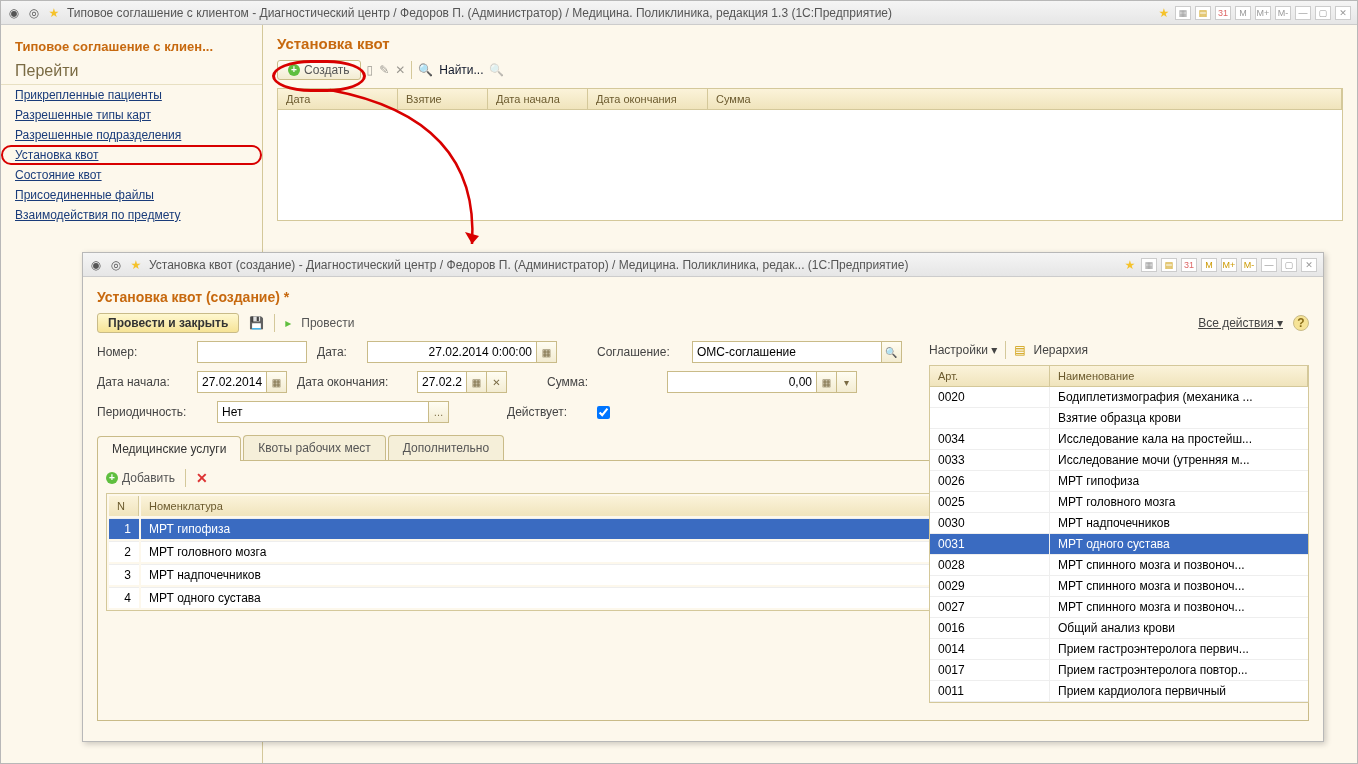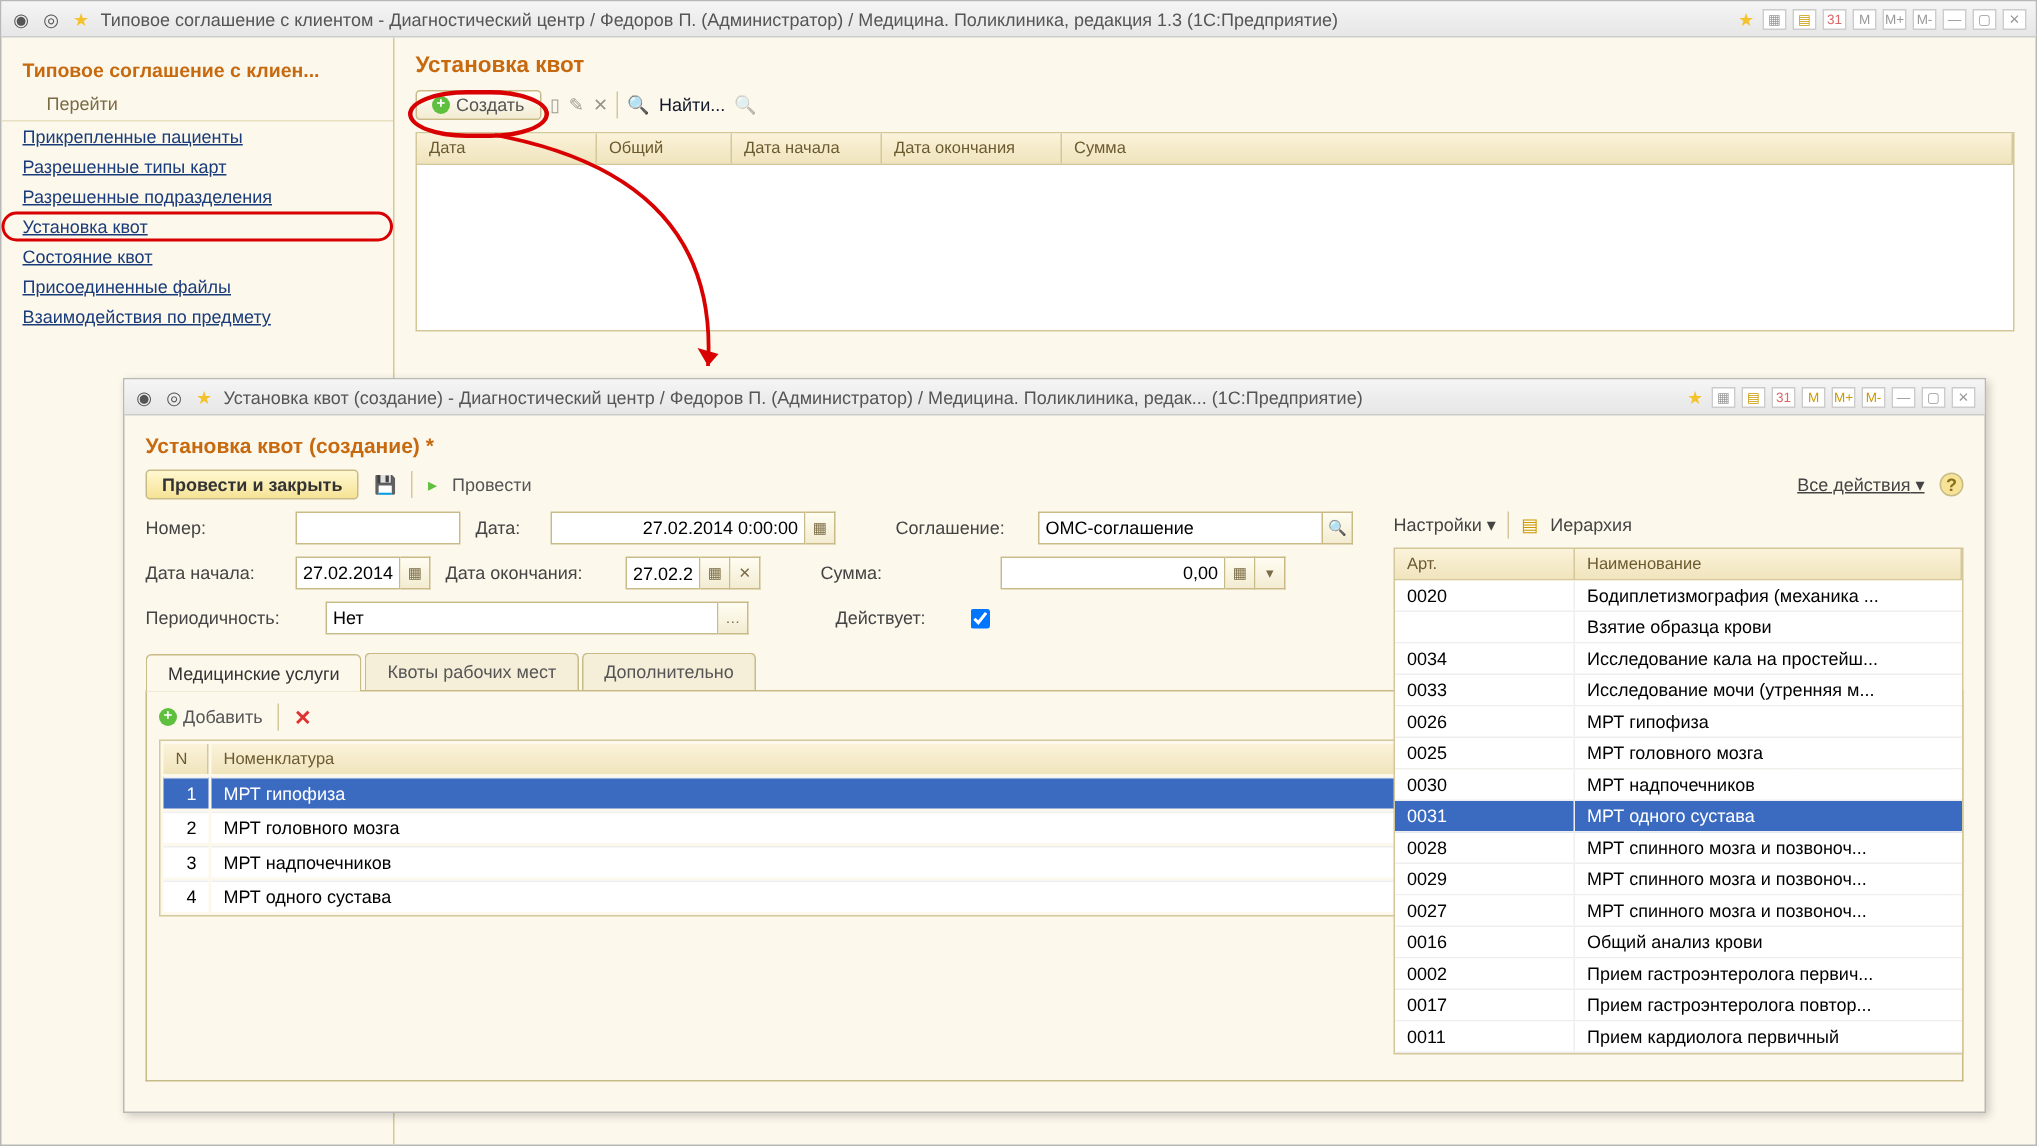--- a/index.html
+++ b/index.html
@@ -8,21 +8,21 @@
 .win.main{left:0;top:0;width:1358px;height:764px}
 .win.dialog{left:82px;top:252px;width:1242px;height:490px}
 .titlebar{height:24px;background:linear-gradient(#f5f5f5,#e6e6e6);border-bottom:1px solid #ccc;display:flex;align-items:center;padding:0 6px;gap:6px;color:#555}
 .titlebar .ti{width:14px;height:14px;display:inline-flex;align-items:center;justify-content:center}
 .titlebar .titletxt{flex:1;white-space:nowrap;overflow:hidden;text-overflow:ellipsis}
 .titlebar .right-ico{display:flex;gap:4px;align-items:center}
 .titlebar .sqbtn{width:16px;height:14px;border:1px solid #ccc;background:#fff;font-size:9px;text-align:center;line-height:12px;color:#999}
 .body{display:flex;height:calc(100% - 24px)}
 .sidebar{width:262px;border-right:1px solid #d4c89a;padding:10px 0}
 .sidebar h3{color:#c7690f;font-weight:bold;padding:4px 14px;font-size:13px;white-space:nowrap;overflow:hidden;text-overflow:ellipsis}
-.sidebar .sec{color:#7a6b44;padding:4px 30px;border-bottom:1px solid #e8e0c2;font-size:12px}
+.sidebar .sec{color:#7a6b44;padding:4px 14px;border-bottom:1px solid #e8e0c2;font-size:16px}
 .sidebar a.nav{display:block;color:#1a3c7a;text-decoration:underline;padding:3px 14px;cursor:pointer}
 .sidebar a.nav.sel{border:2px solid #d80000;border-radius:10px;padding:1px 12px;text-decoration:underline}
 .content{flex:1;padding:10px 14px}
 .content h2{color:#c7690f;font-weight:bold;font-size:15px;margin-bottom:8px}
 .toolbar{display:flex;align-items:center;gap:6px;margin-bottom:8px}
 .btn{border:1px solid #c9bb88;background:linear-gradient(#fffef9,#f3ecd2);padding:2px 10px;border-radius:3px;cursor:pointer;display:inline-flex;align-items:center;gap:4px;color:#555}
 .btn.primary{background:linear-gradient(#fff8d0,#f6e396);font-weight:bold;color:#333}
 .ico-plus{width:12px;height:12px;border-radius:50%;background:#5fbf3f;color:#fff;font-weight:bold;text-align:center;line-height:12px;font-size:10px}
 .ico-x{color:#d33;font-weight:bold;font-size:14px}
 .ico-find{color:#888}
@@ -110,21 +110,21 @@
     <span style="opacity:.4">✎</span>
     <span style="opacity:.4">✕</span>
     <div class="sep"></div>
     <span class="ico-find">🔍</span>
     <span style="color:#0f172a">Найти...</span>
     <span style="opacity:.4">🔍</span>
    </div>
    <div class="grid">
     <div class="grid-head">
      <div class="gh" style="width:120px">Дата</div>
-     <div class="gh" style="width:90px">Общий</div>
+     <div class="gh" style="width:90px">Взятие</div>
      <div class="gh" style="width:100px">Дата начала</div>
      <div class="gh" style="width:120px">Дата окончания</div>
      <div class="gh" style="flex:1">Сумма</div>
     </div>
     <div class="grid-body"></div>
    </div>
   </div>
  </div>
 </div>
 
@@ -197,21 +197,21 @@
    <div class="combo" style="margin-left:60px">
           <input class="inp num" style="width: 150px;" value="0,00">
           <span class="cb">▦</span>
           <span class="cb">▾</span>
         </div>
   </div>
 
   <div class="frow">
    <label style="min-width:110px">Периодичность:</label>
    <div class="combo">
-          <input class="inp" style="width: 262px;" value="Нет">
+          <input class="inp" style="width: 212px;" value="Нет">
           <span class="cb">…</span>
         </div>
    <label style="min-width:80px;margin-left:48px">Действует:</label>
    <input type="checkbox" checked="" style="">
   </div>
 
   <div style="display:flex;gap:12px">
    <div style="flex:1">
     <div class="tabs">
      <div class="tab active">Медицинские услуги</div>
@@ -317,21 +317,21 @@
             </div>
             <div class="rlist-row">
               <div class="c-art">0027</div>
               <div class="c-name">МРТ спинного мозга и позвоноч...</div>
             </div>
             <div class="rlist-row">
               <div class="c-art">0016</div>
               <div class="c-name">Общий анализ крови</div>
             </div>
             <div class="rlist-row">
-              <div class="c-art">0002</div>
+              <div class="c-art">0014</div>
               <div class="c-name">Прием гастроэнтеролога первич...</div>
             </div>
             <div class="rlist-row">
               <div class="c-art">0017</div>
               <div class="c-name">Прием гастроэнтеролога повтор...</div>
             </div>
             <div class="rlist-row">
               <div class="c-art">0011</div>
               <div class="c-name">Прием кардиолога первичный</div>
             </div>

